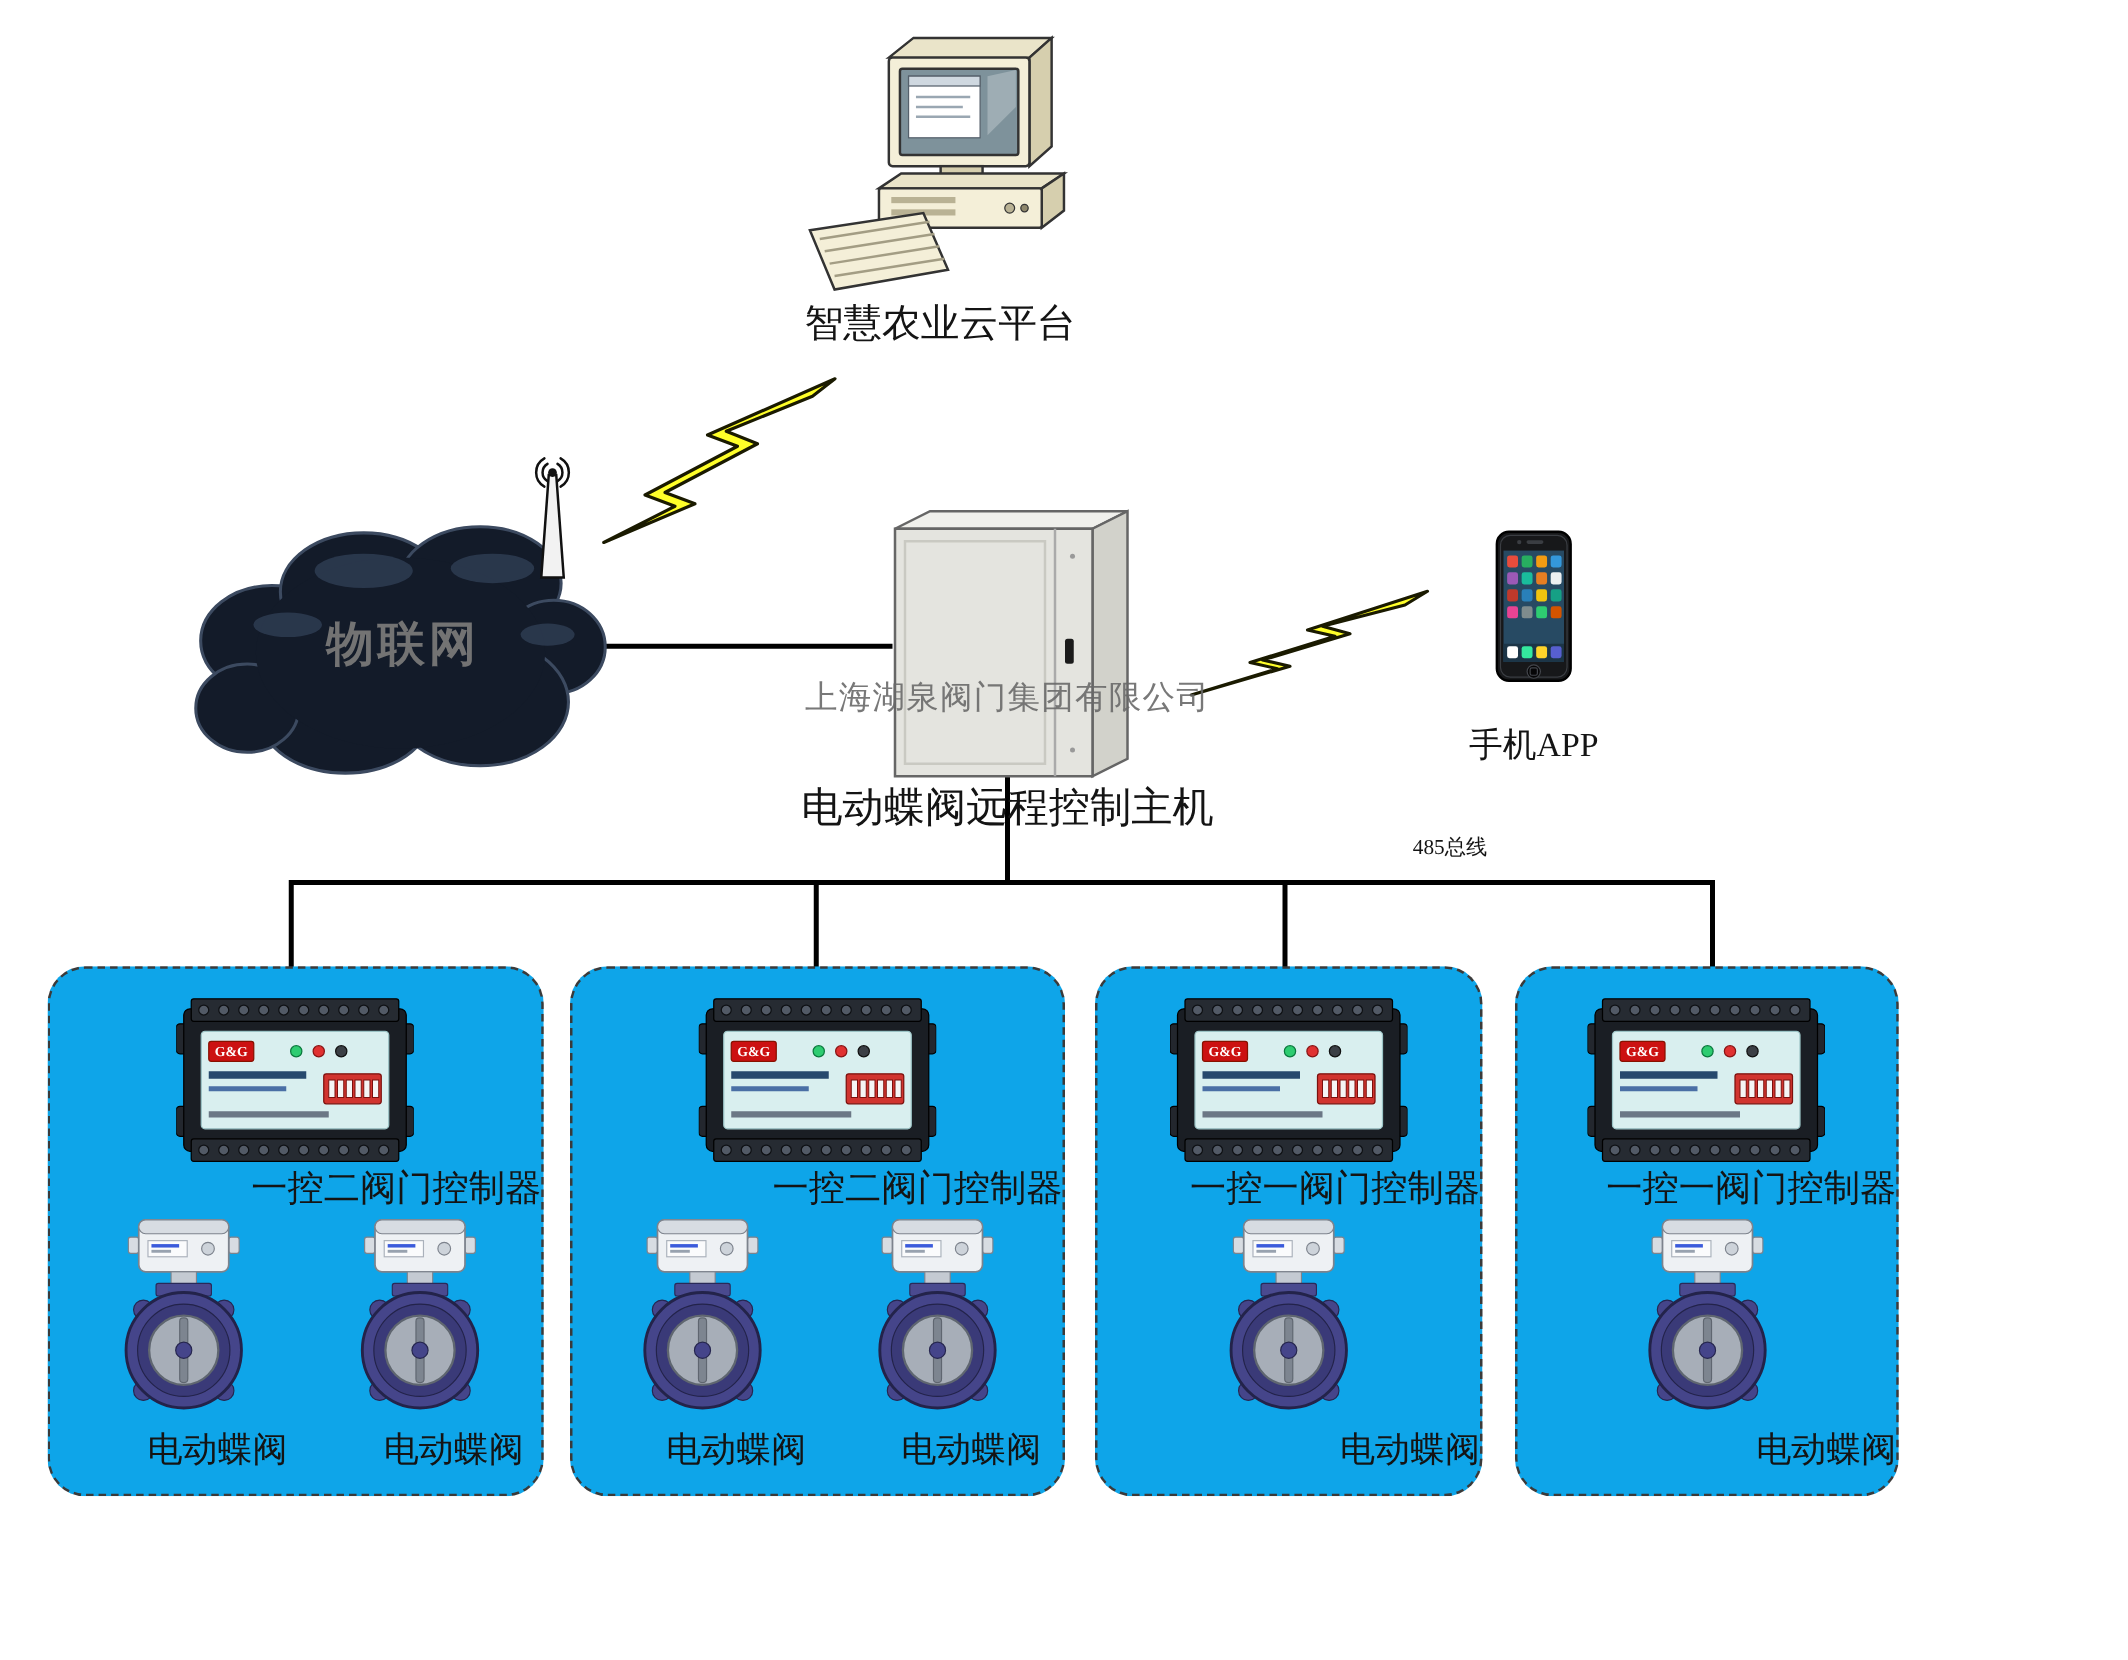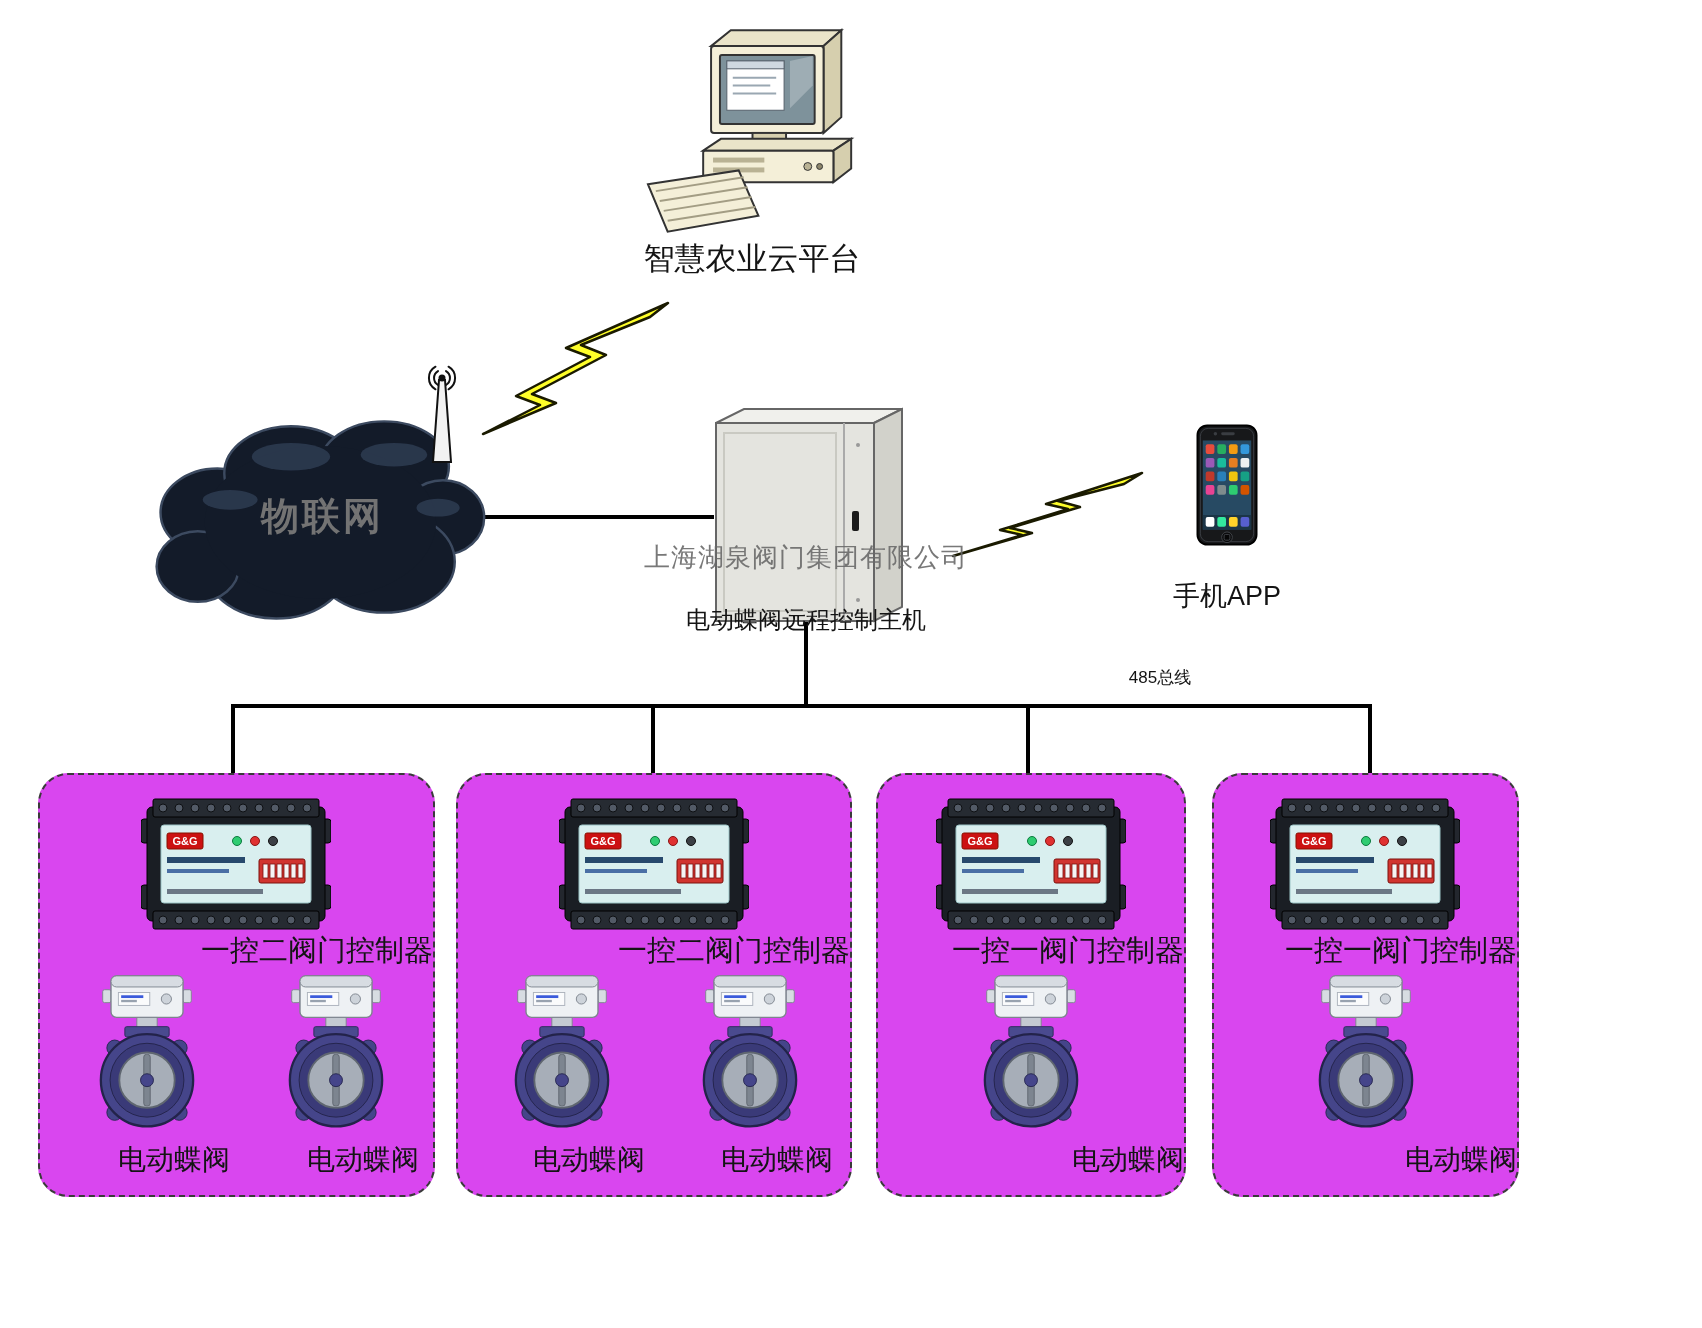--- a/index.html
+++ b/index.html
@@ -1,24 +1,24 @@
 <!DOCTYPE html>
 <html><head>
 <meta charset="utf-8">
 <style>
   html,body{margin:0;padding:0;background:#fff;}
   #canvas{
     position:relative;width:1702px;height:1328px;background:#ffffff;overflow:hidden;
-    font-family:Liberation Sans, sans-serif;color:#141414;
+    font-family:Liberation Serif, serif;color:#141414;
   }
   .abs{position:absolute;}
   svg{display:block;}
   .label{position:absolute;text-align:center;white-space:nowrap;line-height:1.2;color:#141414;}
   .group{
-    position:absolute;top:773px;height:420px;background:#d946ef;
+    position:absolute;top:773px;height:420px;background:#0ea5e9;
     border:2.5px dashed #3a3a3a;border-radius:30px;
   }
   .ctrl-label{position:absolute;top:156px;left:0;width:100%;font-size:29px;text-align:right;white-space:nowrap;}
   .valve-label{position:absolute;top:366px;font-size:28px;text-align:right;white-space:nowrap;}
 </style>
 </head>
 <body>
 
 <div id="canvas">
 
@@ -227,21 +227,21 @@
     </svg>
   <svg class="abs" style="left:407px;top:360px" width="70" height="105" viewBox="0 0 70 105">
       <use href="#ant-sym"></use>
     </svg>
   <div class="label" style="left:240px;top:494px;width:165px;font-size:38px;font-weight:bold;color:#737373;letter-spacing:3px">物联网</div>
 
   <svg class="abs" style="left:706px;top:405px" width="200" height="225" viewBox="0 0 200 225">
       <use href="#box-sym"></use>
     </svg>
   <div class="label" style="left:586px;top:542px;width:440px;font-size:26px;color:rgba(105,105,105,0.9);letter-spacing:1px">上海湖泉阀门集团有限公司</div>
-  <div class="label" style="left:606px;top:606px;width:400px;font-size:24px">电动蝶阀远程控制主机</div>
+  <div class="label" style="left:606px;top:628px;width:400px;font-size:33px">电动蝶阀远程控制主机</div>
 
   <svg class="abs" style="left:1196px;top:424px" width="62" height="122" viewBox="0 0 64 126">
       <use href="#phone-sym"></use>
     </svg>
   <div class="label" style="left:1152px;top:580px;width:150px;font-size:27px">手机APP</div>
 
   <div class="label" style="left:1100px;top:668px;width:120px;font-size:17px">485总线</div>
 
   <div class="group" style="left:38px;width:393px">
     <svg class="abs" style="left:101px;top:22px" width="190" height="134" viewBox="0 0 190 134">

